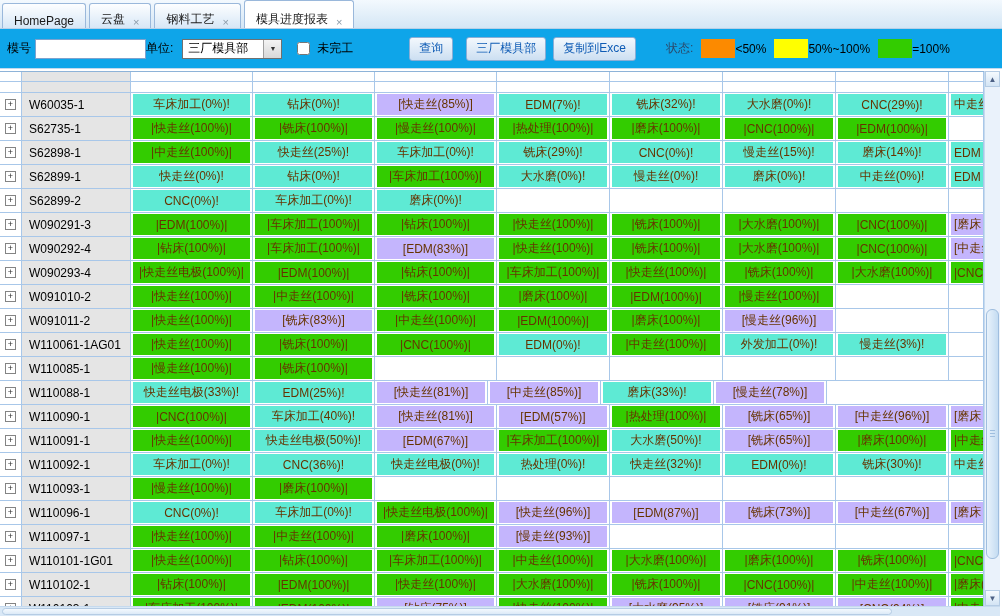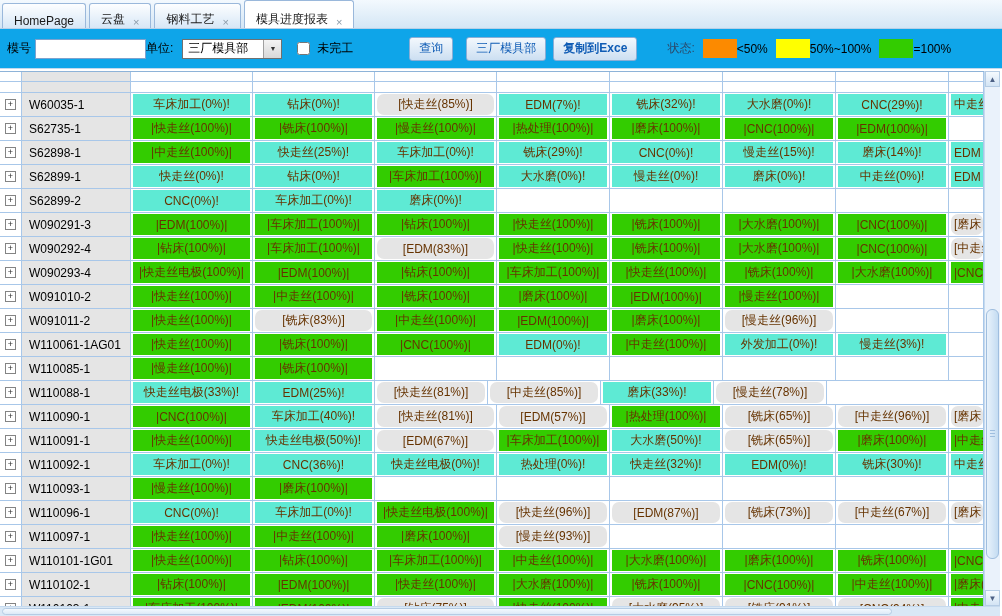--- a/index.html
+++ b/index.html
@@ -26,42 +26,42 @@
   .combo .val{flex:1;padding-left:5px;white-space:nowrap;overflow:hidden;}
   .combo .arrow-btn{width:17px;height:18px;background:linear-gradient(#F4F4F4,#D8D8D8);
         border-left:1px solid #A0A0A0;display:flex;align-items:center;justify-content:center;
         font-size:7px;color:#333;}
   .chk{margin-left:15px;width:13px;height:13px;}
   .chk-label{margin-left:4px;}
   .btn{height:22px;padding:0 9px;border:1px solid #89AED6;border-radius:3px;color:#0F5CB5;
        background:linear-gradient(#F3F8FD,#CCDFF2);display:flex;align-items:center;cursor:default;}
   .btn-query{margin-left:56px;}
   .btn-export{margin-left:13px;}
-  .btn-copy{margin-left:7px;font-weight:bold;}
+  .btn-copy{margin-left:7px;}
   .status-label{margin-left:30px;color:#2B4A6B;}
   .swatch{width:34px;height:19px;margin-left:8px;}
   .sw-label{margin-left:0;}
   
   .grid{position:absolute;top:71px;left:0;width:984px;height:535px;background:#fff;
         border-top:1px solid #8EB3D8;overflow:hidden;box-sizing:border-box;}
   .row{display:flex;height:24px;}
   .row.hdr1{height:10px;} .row.hdr2{height:11px;}
   .cell{box-sizing:border-box;border-right:1px solid #A8C7E9;border-bottom:1px solid #A8C7E9;
         height:100%;position:relative;background:#fff;flex:0 0 auto;}
   .exp{width:22px;display:flex;align-items:center;justify-content:center;}
   .plus{width:11px;height:11px;border:1px solid #848484;background:#fff;font-size:9px;
         line-height:9px;text-align:center;color:#333;box-sizing:border-box;}
   .idc{width:109px;background:#e5e5e5;display:flex;align-items:center;padding-left:7px;color:#000;}
   .pc{width:122px;}
   .pc.n4,.pc.n5,.pc.n6,.pc.n7{width:113px;}
   .pc.n8{flex:1 1 auto;width:auto;min-width:0;}
   .chip{position:absolute;top:1px;bottom:1px;left:2px;right:2px;display:flex;align-items:center;
         justify-content:center;color:#663300;white-space:nowrap;overflow:hidden;}
   .pc.n8 .chip{justify-content:flex-start;padding-left:3px;right:0;}
-  .chip.o{background:#5eead4;} .chip.y{background:#e5e5e5;border-radius:7px;} .chip.g{background:#33CC00;}
+  .chip.o{background:#5eead4;} .chip.y{background:#c4b5fd;} .chip.g{background:#33CC00;}
   
   .vscroll{position:absolute;left:984px;top:71px;width:16px;height:535px;background:#EAF2FB;
            border-left:1px solid #C6DAEE;box-sizing:border-box;}
   .sbtn{position:absolute;left:0;width:15px;height:16px;background:linear-gradient(#F5FAFE,#D3E4F4);
         border:1px solid #B5CCE4;box-sizing:border-box;font-size:8px;color:#4D6185;
         display:flex;align-items:center;justify-content:center;}
   .sbtn.up{top:0;} .sbtn.down{bottom:0;}
   .vthumb{position:absolute;left:1px;width:13px;top:238px;height:250px;
           background:linear-gradient(90deg,#E8F2FB,#C4DCF2);border:1px solid #9FBEDF;border-radius:6px;box-sizing:border-box;}
   .vthumb::after{content:"";position:absolute;left:3px;right:3px;top:50%;margin-top:-4px;height:8px;

